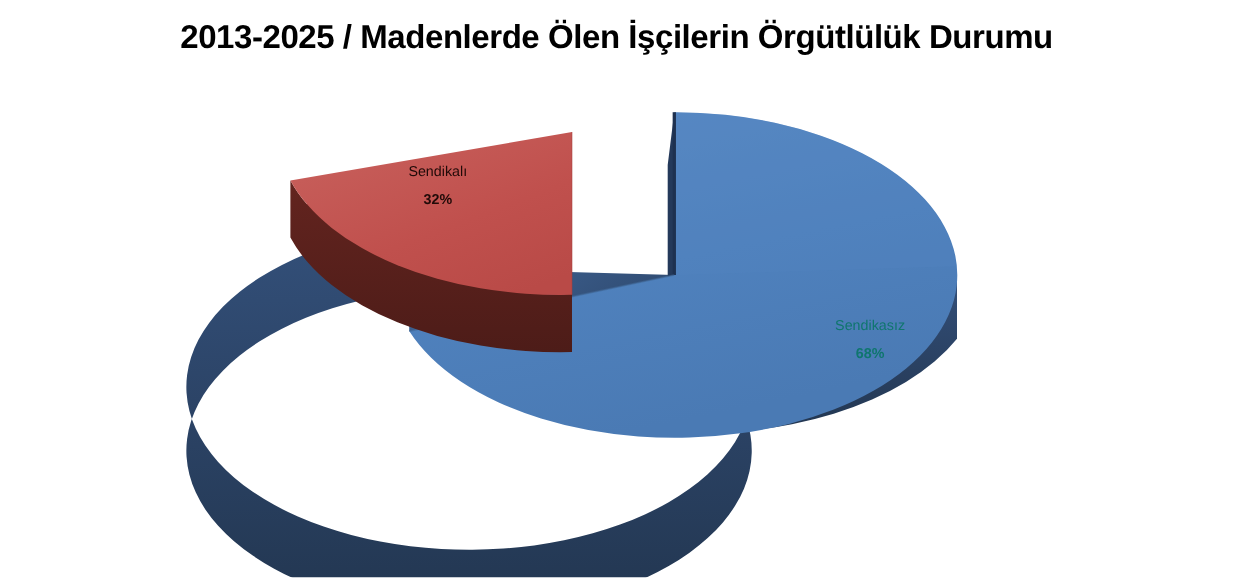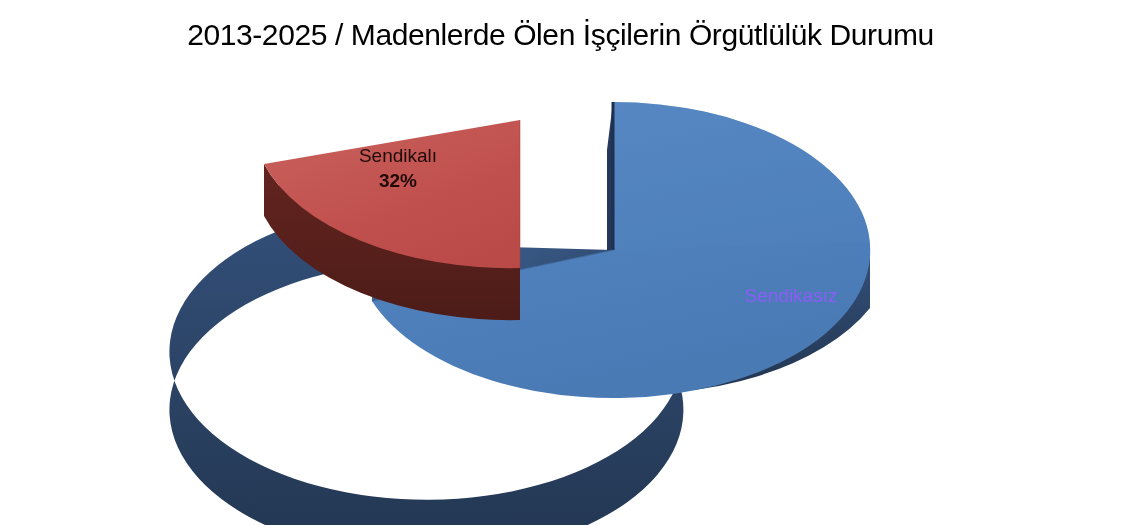--- a/index.html
+++ b/index.html
@@ -19,53 +19,53 @@
     inset: 0;
     background: #ffffff;
   }
   #chart-title {
     position: absolute;
     left: 0;
     top: 18px;
     width: 1121px;
     text-align: center;
     font-family: "Liberation Sans", sans-serif;
-    font-weight: normal;
+    font-weight: bold;
     font-size: 30px;
     letter-spacing: -0.4px;
     color: #000000;
     white-space: nowrap;
   }
   #pie-svg {
     position: absolute;
     left: 0;
     top: 0;
     width: 1121px;
     height: 525px;
   }
   .slice-label {
     position: absolute;
     text-align: center;
     font-family: "Liberation Sans", sans-serif;
-    font-size: 19px;
+    font-size: 13px;
     line-height: 25px;
     white-space: nowrap;
     color: #1a1008;
   }
   #label-sendikali {
     left: 300px;
     top: 143px;
     width: 196px;
     color: #200a08;
   }
   #label-sendikasiz {
     left: 688px;
     top: 283px;
     width: 206px;
-    color: #8b5cf6;
+    color: #0f766e;
   }
   .label-name { display: block; }
   .label-pct { display: block; font-weight: bold; }
 </style>
 </head>
 <body>
 
 <div id="chart-root">
 
   <div id="chart-title">2013-2025 / Madenlerde Ölen İşçilerin Örgütlülük Durumu</div>
@@ -157,15 +157,16 @@
     </g>
   </svg>
 
   <div class="slice-label" id="label-sendikali">
     <span class="label-name">Sendikalı</span>
     <span class="label-pct">32%</span>
   </div>
 
   <div class="slice-label" id="label-sendikasiz">
     <span class="label-name">Sendikasız</span>
+    <span class="label-pct">68%</span>
   </div>
 
 </div>
 
 </body></html>

